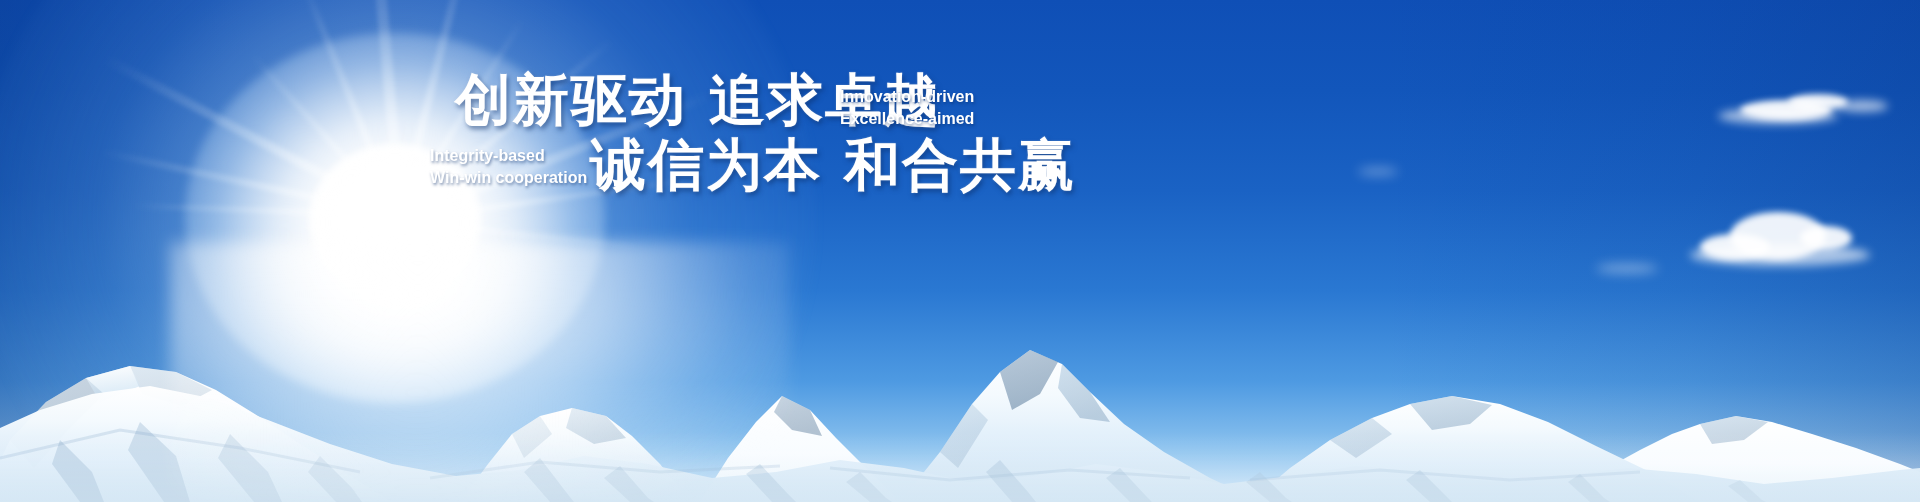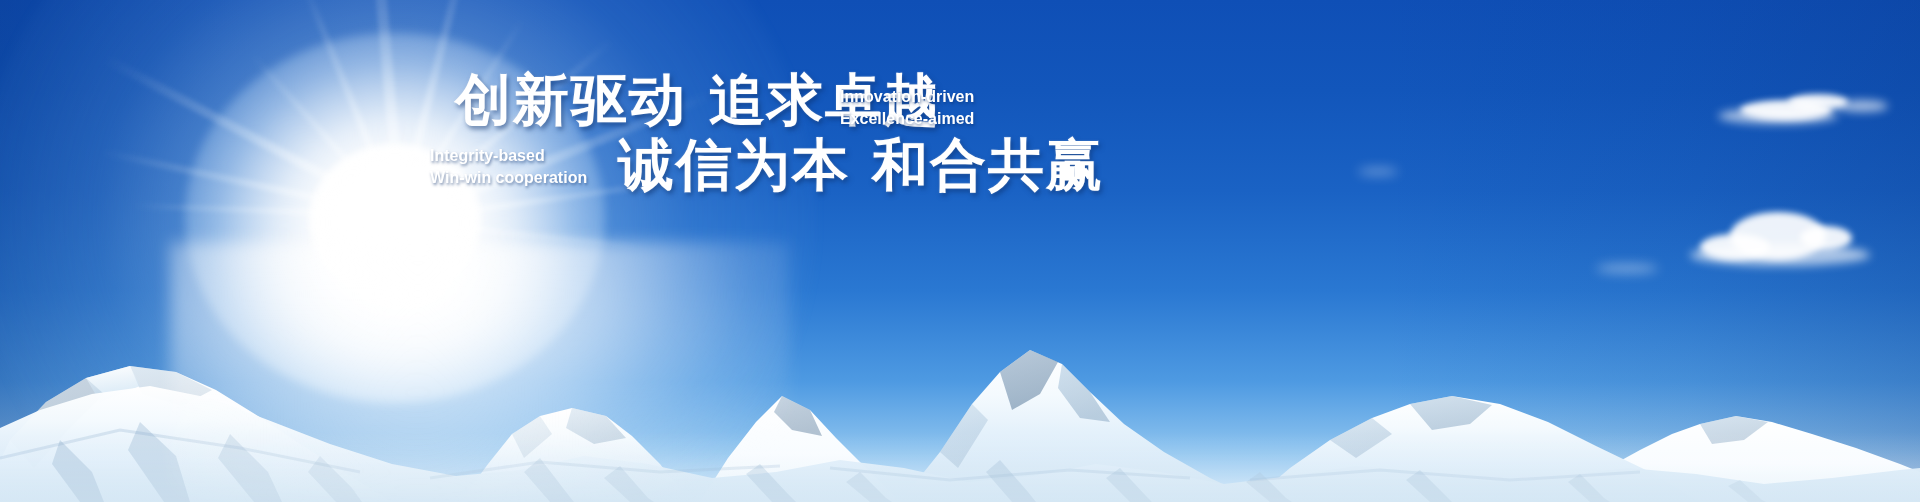--- a/index.html
+++ b/index.html
@@ -170,21 +170,20 @@
     left: 455px;
     top: 68px;
     font-size: 56px;
     line-height: 64px;
   }
   .cn-line-2 {
     left: 590px;
     top: 133px;
     font-size: 56px;
     line-height: 64px;
-    margin-left: 28px;
   }
   .cn-gap { display: inline-block; width: 22px; }
 
   .en-block {
     position: absolute;
     color: #ffffff;
     font-weight: 700;
     font-size: 16px;
     line-height: 22px;
     white-space: nowrap;

